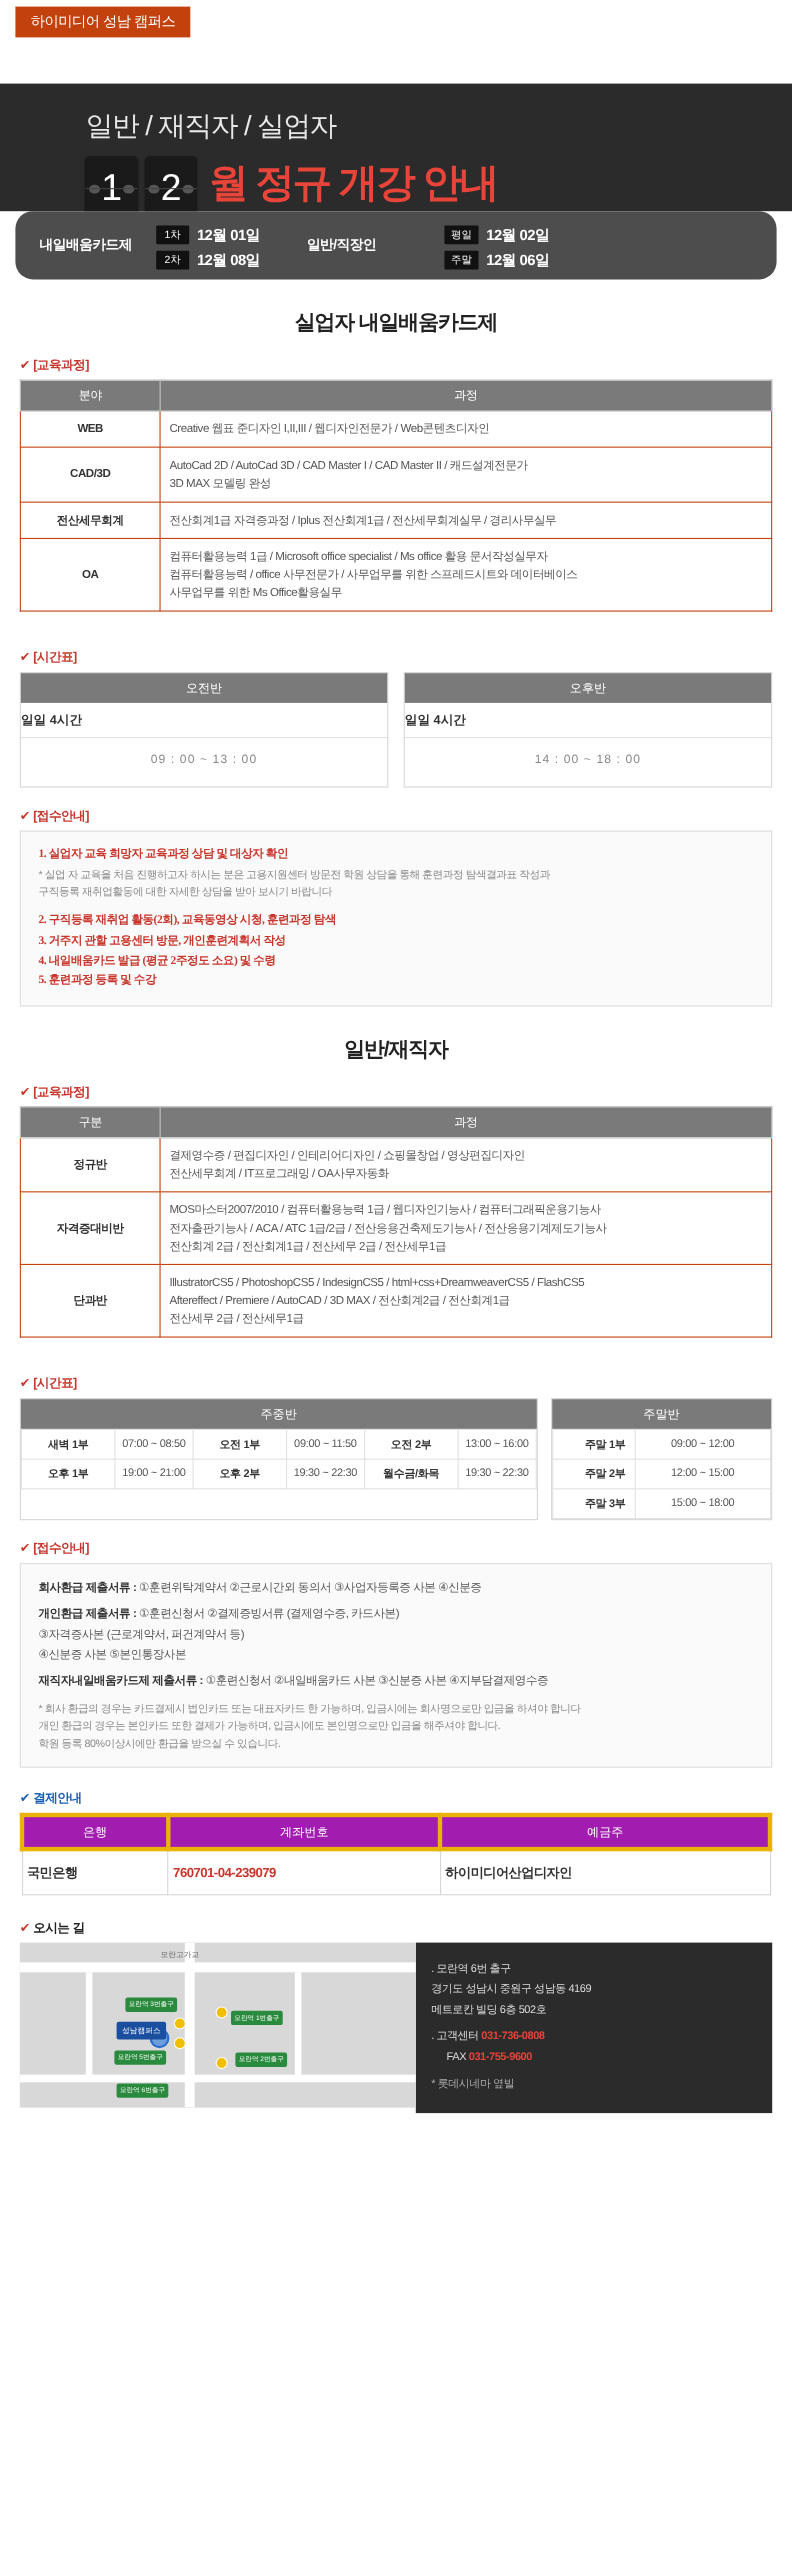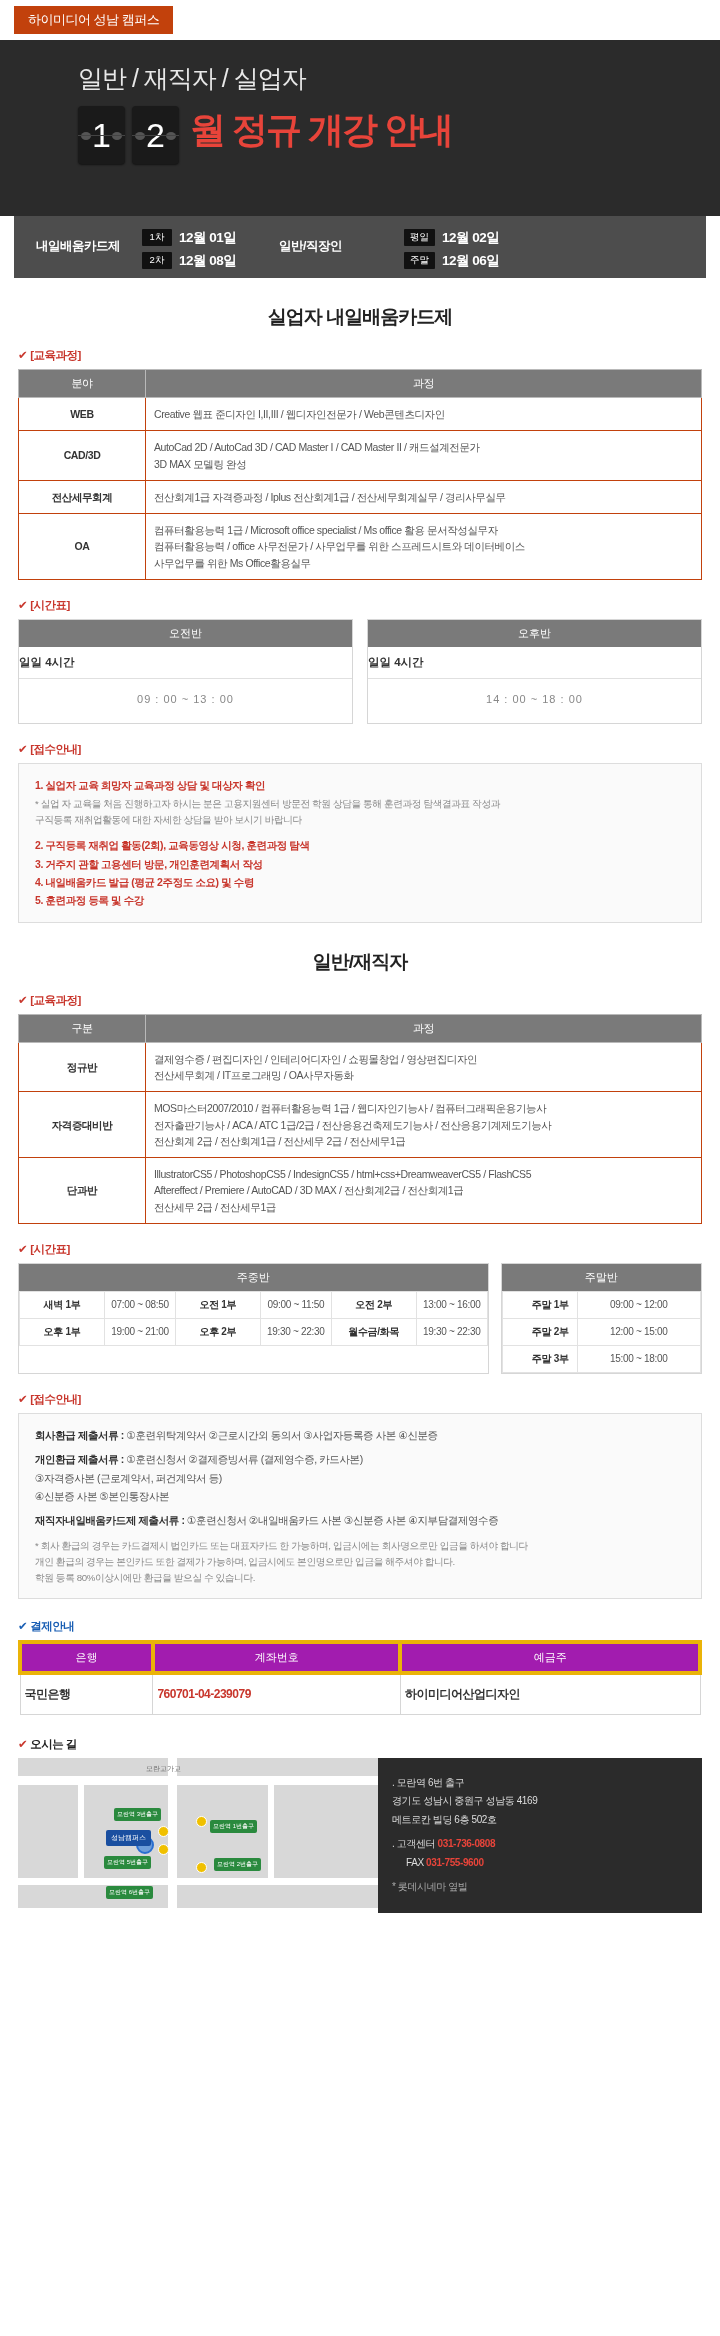--- a/index.html
+++ b/index.html
@@ -4,62 +4,62 @@
 <style>
   html,body{margin:0;padding:0;background:#ffffff;}
   body{width:720px;font-family:"Liberation Sans","DejaVu Sans",sans-serif;color:#333;}
   .page{width:720px;position:relative;background:#fff;}
 
   
   .topbar{height:40px;display:flex;align-items:center;padding-left:14px;}
   .topbar .tag{background:#c2410c;color:#fff;font-size:13px;padding:5px 14px;letter-spacing:-0.5px;}
 
   
-  .hero{background:#2b2b2b;height:176px;position:relative;overflow:hidden;}
+  .hero{background:#2b2b2b;height:116px;position:relative;overflow:hidden;margin-top:36px;}
   .hero .sub{position:absolute;left:78px;top:22px;color:#e8e8e8;font-size:25px;letter-spacing:-1px;}
   .flip{position:absolute;left:78px;top:66px;display:flex;gap:7px;}
   .flip .card{width:47px;height:58px;background:#1a1a1a;border-radius:4px;color:#fff;font-size:34px;
        display:flex;align-items:center;justify-content:center;position:relative;box-shadow:0 1px 2px rgba(0,0,0,.6);}
   .flip .card:after{content:"";position:absolute;left:0;right:0;top:50%;height:1px;background:#444;}
   .flip .card .pin{position:absolute;width:4px;height:4px;background:#555;border-radius:50%;}
   .flip .card .pin.tl{left:3px;top:26px;} .flip .card .pin.tr{right:3px;top:26px;}
   .hero .big{position:absolute;left:190px;top:66px;color:#e8443a;font-size:36px;font-weight:bold;letter-spacing:-2px;}
 
   
-  .dates{background:#4d4d4d;margin:0 14px;height:62px;display:flex;align-items:center;color:#fff;font-size:12px;position:relative;}
+  .dates{background:#4d4d4d;margin:0 14px;height:62px;display:flex;align-items:center;color:#fff;font-size:12px;position:relative;border-radius:16px;}
   .dates .t1{position:absolute;left:22px;top:22px;font-weight:bold;font-size:12.5px;letter-spacing:-.5px;}
   .dcol{position:absolute;}
   .dcol.c1{left:128px;top:12px;}
   .dcol.c2{left:390px;top:12px;}
   .drow{display:flex;align-items:center;height:19px;margin-bottom:4px;}
   .chip{background:#111;color:#fff;font-size:9.5px;padding:2px 6px;margin-right:7px;border-radius:1px;min-width:18px;text-align:center;}
   .dval{font-size:13.5px;letter-spacing:-.5px;font-weight:bold;}
   .dlab{position:absolute;left:265px;top:22px;font-weight:bold;font-size:12.5px;letter-spacing:-.5px;}
 
   
   .sec-title{text-align:center;font-size:19px;font-weight:bold;color:#222;letter-spacing:-1px;margin:26px 0 18px;}
   .lbl{margin:0 0 6px 18px;font-size:11.5px;color:#c8362c;font-weight:bold;letter-spacing:-.5px;}
   .lbl .chk{color:#c8362c;margin-right:3px;}
   .lbl.blue{color:#1a5fb4;}
 
-  table.grid{width:calc(100% - 36px);margin:0 18px 18px;border-collapse:collapse;font-size:10.5px;border-radius:31px;}
+  table.grid{width:calc(100% - 36px);margin:0 18px 34px;border-collapse:collapse;font-size:10.5px;border-radius:31px;}
   table.grid th{background:#7a7a7a;color:#fff;font-weight:normal;font-size:11px;padding:6px 4px;border:1px solid #b9b9b9;letter-spacing:-.5px;}
   table.grid td{border:1px solid #c2410c;padding:8px 8px;color:#555;line-height:1.55;letter-spacing:-.4px;background:#fff;}
   table.grid td.cat{text-align:center;font-weight:bold;color:#333;width:110px;background:#fff;}
 
   
   .tt-wrap{display:flex;gap:14px;margin:0 18px 18px;}
   .tt{flex:1;border:1px solid #d6d6d6;}
   .tt .hd{background:#7a7a7a;color:#fff;text-align:center;font-size:11px;padding:6px 0;}
   .tt .r1{text-align:left;font-size:11.5px;font-weight:bold;padding:8px 0;border-bottom:1px solid #e0e0e0;color:#333;}
   .tt .r2{text-align:center;font-size:11px;color:#888;padding:14px 0 18px;letter-spacing:1px;}
 
   
   .infobox{margin:0 18px 20px;border:1px solid #ddd;background:#fafafa;padding:12px 16px;font-size:10.5px;color:#555;line-height:1.75;letter-spacing:-.4px;}
-  .infobox .num{color:#c8362c;font-weight:bold;}
+  .infobox .num{color:#c8362c;font-weight:bold;font-family:Liberation Serif, serif;}
   .infobox .b{color:#333;font-weight:bold;}
   .infobox .note{color:#888;font-size:9.7px;line-height:1.65;}
 
   
   .wk-wrap{display:flex;gap:12px;margin:0 18px 18px;}
   .wk{border:1px solid #d6d6d6;}
   .wk.left{flex:2.35;}
   .wk.right{flex:1;}
   .wk .hd{background:#7a7a7a;color:#fff;text-align:center;font-size:11px;padding:6px 0;}
   .wk table{width:100%;border-collapse:collapse;font-size:10px;}

